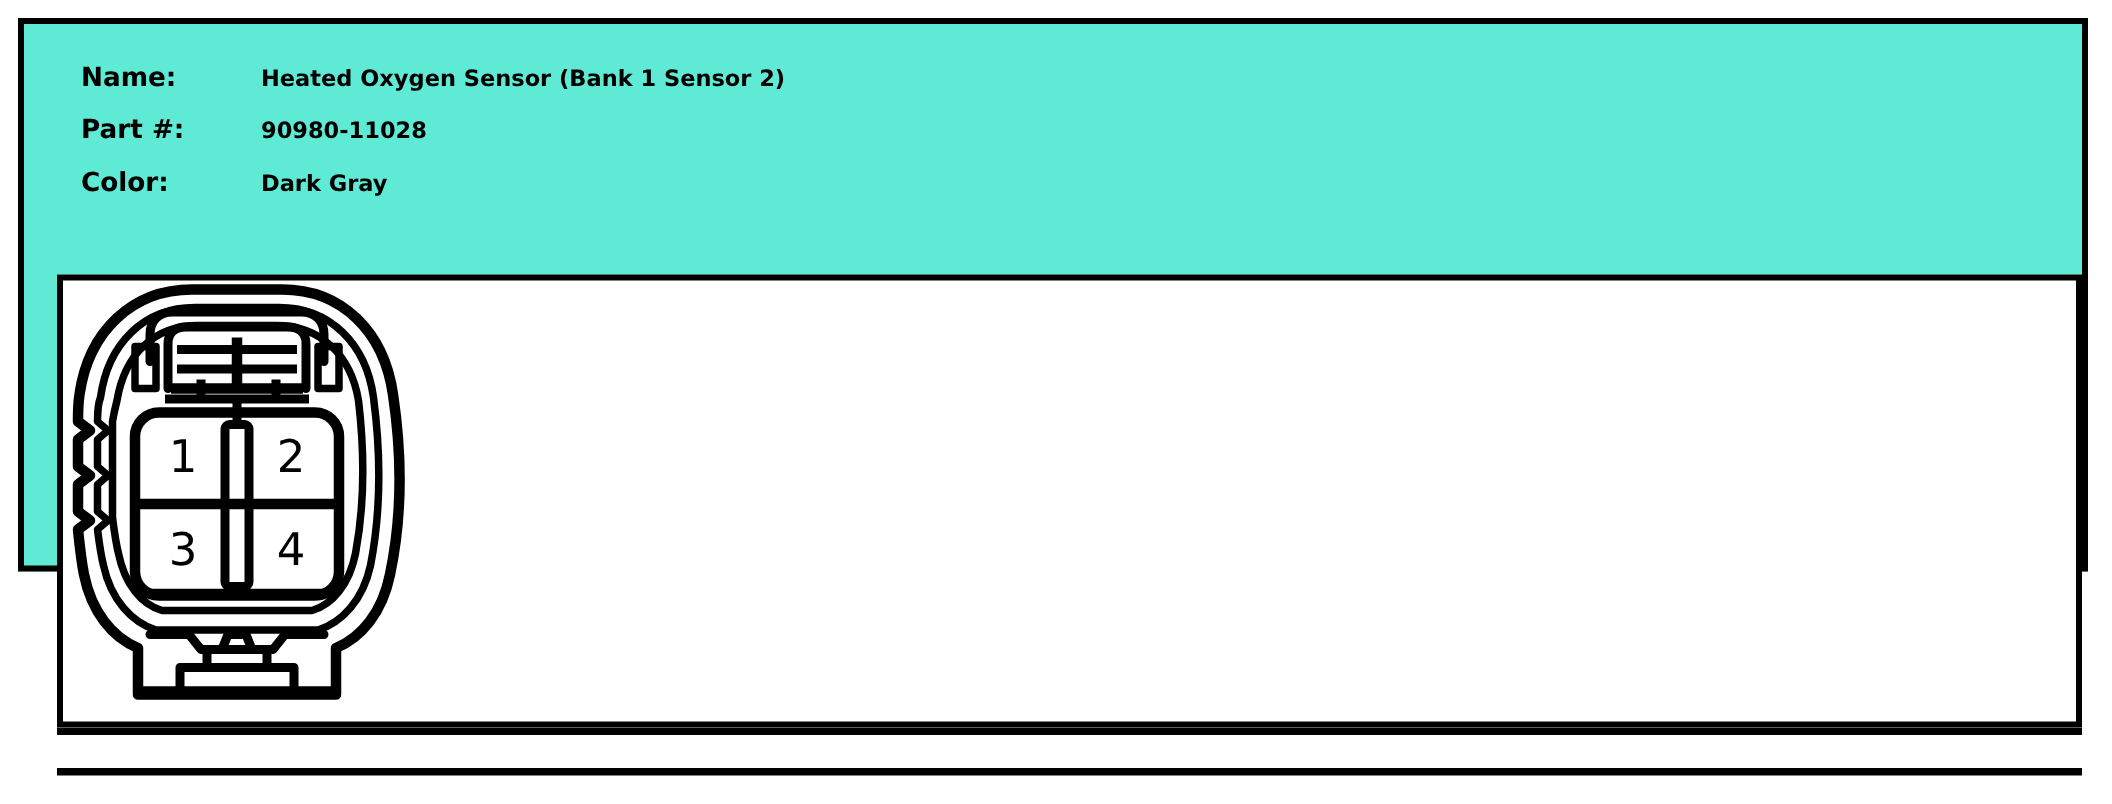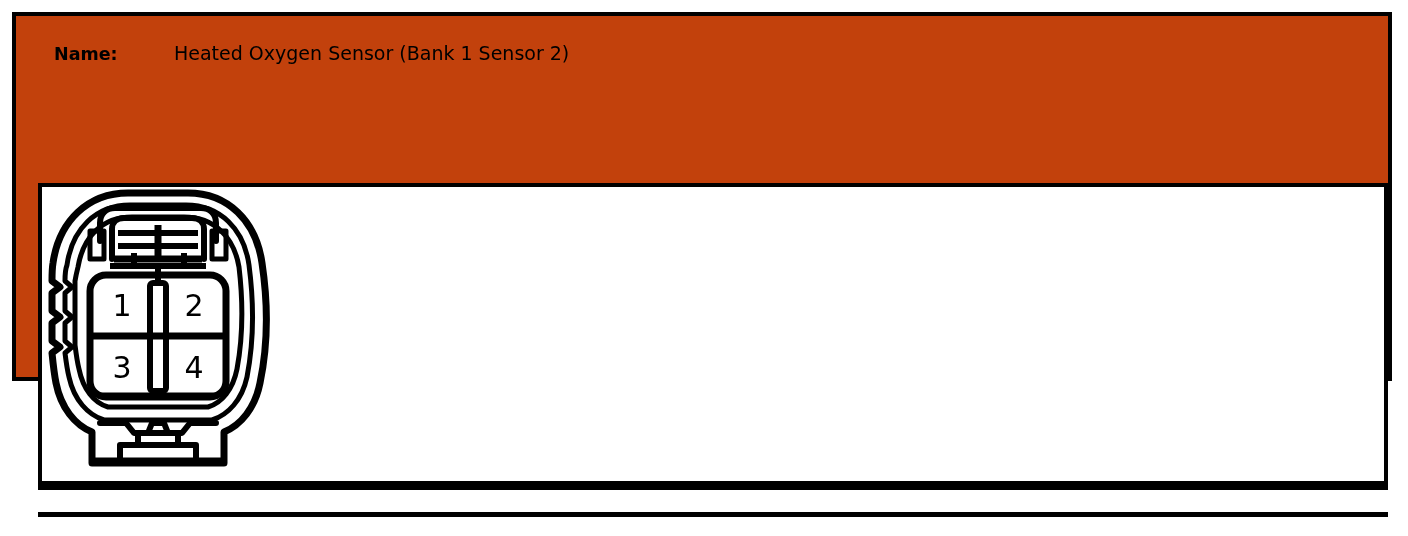--- a/index.html
+++ b/index.html
@@ -20,21 +20,21 @@
 
   
   #outer-frame {
     position: absolute;
     left: 12px;
     top: 12px;
     width: 1380px;
     height: 369px;
     border: 4px solid #000000;
     box-sizing: border-box;
-    background: #c2410c;
+    background: #5eead4;
   }
 
   
   #info-block {
     position: absolute;
     left: 38px;
     top: 26px;
     width: 1200px;
   }
   .info-row {
@@ -45,22 +45,22 @@
   .info-label {
     width: 120px;
     flex: 0 0 120px;
     font-weight: bold;
     font-size: 17.5px;
     color: #000000;
     letter-spacing: 0px;
     white-space: nowrap;
   }
   .info-value {
-    font-weight: normal;
-    font-size: 19px;
+    font-weight: bold;
+    font-size: 15px;
     color: #000000;
     white-space: nowrap;
   }
 
   
   #diagram-panel {
     position: absolute;
     left: 22px;   
     top: 167px;
     width: 1350px;
@@ -112,21 +112,29 @@
   <div id="outer-frame">
 
     <div id="info-block">
 
       <div class="info-row">
         <div class="info-label">Name:</div>
         <div class="info-value">Heated Oxygen Sensor (Bank 1 Sensor 2)</div>
       </div>
 
 
-
+      <div class="info-row">
+        <div class="info-label">Part #:</div>
+        <div class="info-value">90980-11028</div>
+      </div>
+
+      <div class="info-row">
+        <div class="info-label">Color:</div>
+        <div class="info-value">Dark Gray</div>
+      </div>
 
     </div>
 
     <div id="diagram-panel">
 
       <div id="connector-figure">
         <svg viewBox="0 0 232 292" xmlns="http://www.w3.org/2000/svg">
 
           <path fill="none" stroke="#000000" stroke-width="7" stroke-linejoin="round" stroke-linecap="round" d="M 86,6
                    L 146,6

